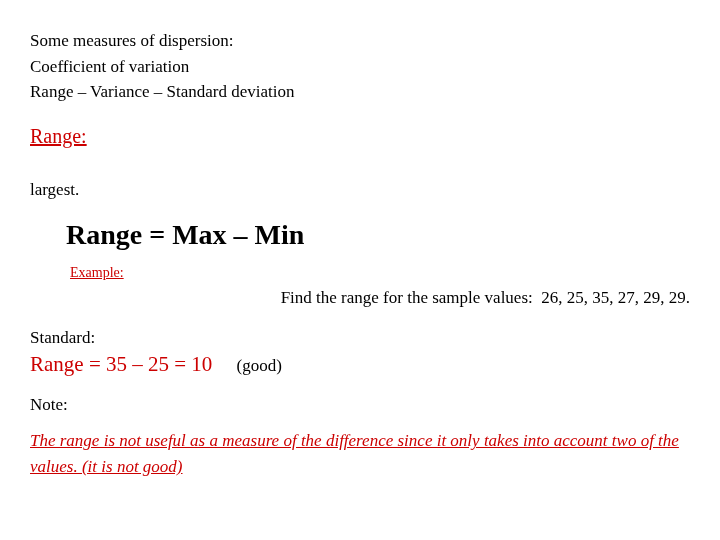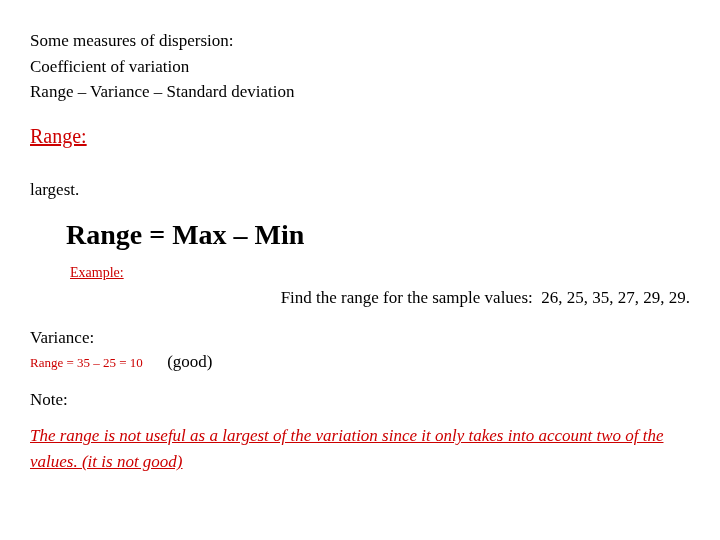--- a/index.html
+++ b/index.html
@@ -56,21 +56,21 @@
       margin-bottom: 18px;
       line-height: 1.5;
       text-align: right;
     }
     .solution-label {
       margin-bottom: 4px;
     }
     .solution-value {
       color: #cc0000;
       display: inline;
-      font-size: 13px;
+      font-size: 21px;
     }
     .solution-unit {
       color: #000000;
       margin-left: 20px;
     }
     .solution-line {
       margin-bottom: 18px;
     }
     .note-label {
       margin-bottom: 13px;
@@ -101,26 +101,26 @@
       <br>
       <span>largest.</span>
     </div>
 
     <div class="range-formula">Range = Max – Min</div>
 
     <div class="example-heading">Example:</div>
     <div class="example-text">Find the range for the sample values:&nbsp; 26, 25, 35, 27, 29, 29.</div>
 
     <div class="solution-line">
-      <div class="solution-label">Variance:</div>
+      <div class="solution-label">Standard:</div>
       <div>
         <span class="solution-value">Range = 35 – 25 = 10</span>
         <span class="solution-unit">(good)</span>
       </div>
     </div>
 
     <div>
       <div class="note-label">Note:</div>
-      <div class="note-italic">The range is not useful as a largest of the variation since it only takes into account two of the values. (it is not good)</div>
+      <div class="note-italic">The range is not useful as a measure of the difference since it only takes into account two of the values. (it is not good)</div>
     </div>
   </div>
 
 </div>
 
 </body></html>

